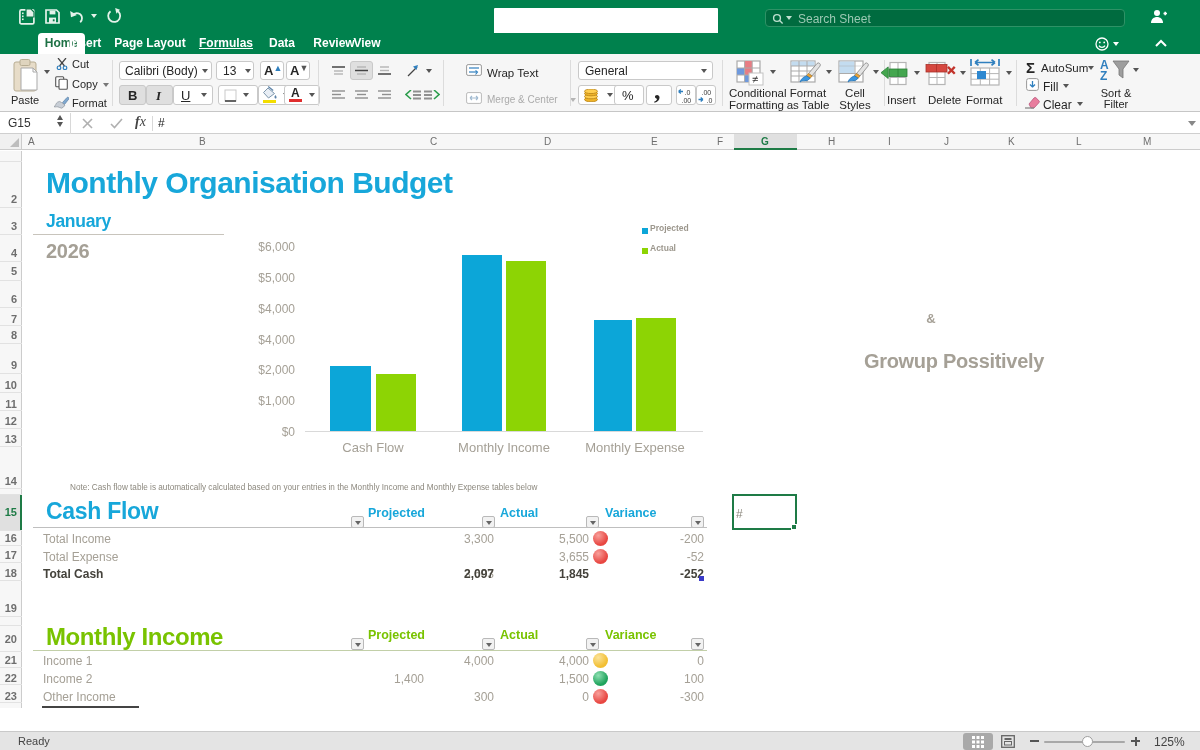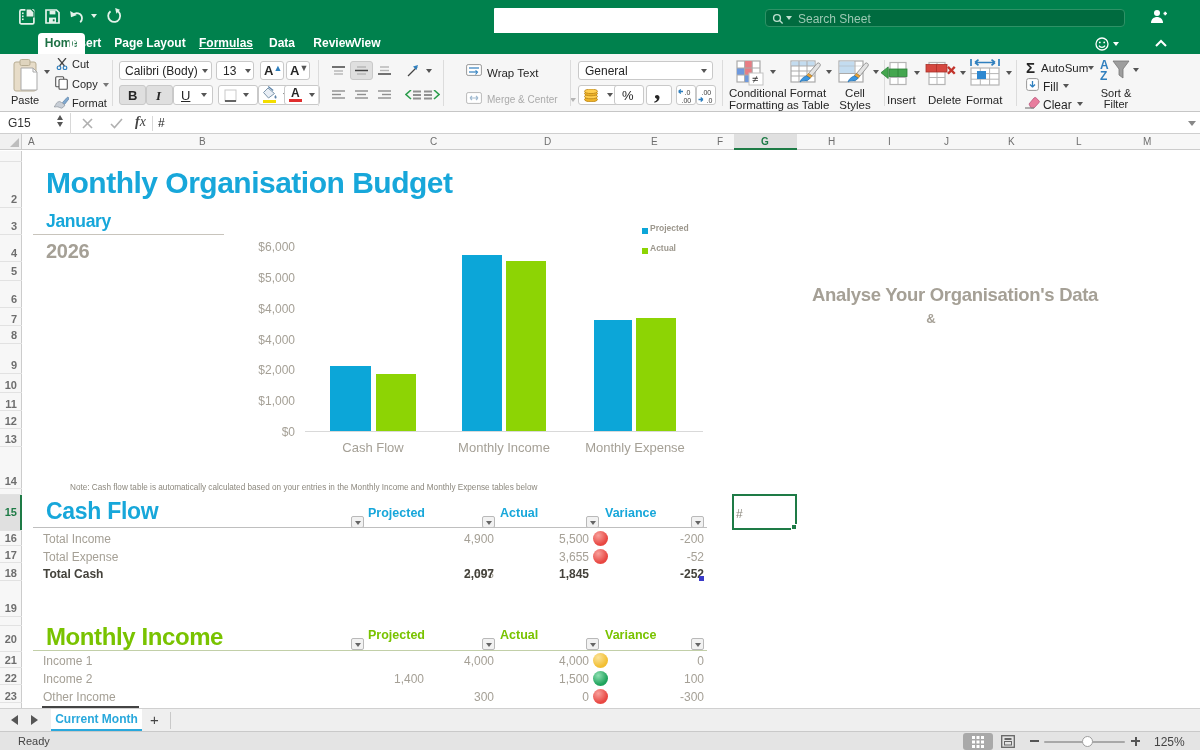--- a/index.html
+++ b/index.html
@@ -503,36 +503,36 @@
       <div class="abs" style="left:636px;top:167px;width:40px;height:113px;background:#8DD404"></div>
       <div class="abs grayt" style="left:323px;top:289px;width:100px;text-align:center;font-size:13px">Cash Flow</div>
       <div class="abs grayt" style="left:454px;top:289px;width:100px;text-align:center;font-size:13px">Monthly Income</div>
       <div class="abs grayt" style="left:584px;top:289px;width:102px;text-align:center;font-size:13px">Monthly Expense</div>
 
       <div class="abs" style="left:642px;top:77px;width:6px;height:6px;background:#0CA6D8"></div>
       <div class="abs" style="left:650px;top:72px;font-size:8.5px;font-weight:bold;color:#9C978D">Projected</div>
       <div class="abs" style="left:642px;top:97px;width:6px;height:6px;background:#8DD404"></div>
       <div class="abs" style="left:650px;top:92px;font-size:8.5px;font-weight:bold;color:#9C978D">Actual</div>
 
-      <div class="abs grayt" style="left:755px;top:133px;width:400px;text-align:center;font-size:18.5px;font-weight:bold;letter-spacing:-0.3px">Analyse Your Organisation's Data</div>
       <div class="abs grayt" style="left:731px;top:160px;width:400px;text-align:center;font-size:13px;font-weight:bold">&amp;</div>
+      <div class="abs grayt" style="left:754px;top:199px;width:400px;text-align:center;font-size:20px;font-weight:bold;letter-spacing:-0.3px">Growup Possitively</div>
 
       <div class="abs" style="left:70px;top:332px;font-size:8.2px;color:#8C887E">Note: Cash flow table is automatically calculated based on your entries in the Monthly Income and Monthly Expense tables below</div>
 
       <div class="abs cyan" style="left:46px;top:347px;font-size:23px;font-weight:bold;letter-spacing:-0.3px">Cash Flow</div>
       <div class="ddbtn" style="left:351px;top:365px"></div>
       <div class="abs cyan" style="left:368px;top:355px;font-size:12.5px;font-weight:bold">Projected</div>
       <div class="ddbtn" style="left:482px;top:365px"></div>
       <div class="abs cyan" style="left:500px;top:355px;font-size:12.5px;font-weight:bold">Actual</div>
       <div class="ddbtn" style="left:586px;top:365px"></div>
       <div class="abs cyan" style="left:605px;top:355px;font-size:12.5px;font-weight:bold">Variance</div>
       <div class="ddbtn" style="left:691px;top:365px"></div>
       <div class="abs" style="left:33px;top:376px;width:674px;height:1px;background:#BFBFBF"></div>
       <div class="abs grayt" style="left:43px;top:381px;font-size:12px">Total Income</div>
-      <div class="abs grayt" style="left:394px;top:381px;width:100px;text-align:right;font-size:12px">4,900</div>
+      <div class="abs grayt" style="left:394px;top:381px;width:100px;text-align:right;font-size:12px">3,300</div>
       <div class="abs grayt" style="left:489px;top:381px;width:100px;text-align:right;font-size:12px">5,500</div>
       <div class="circle" style="left:593px;top:380px;background:radial-gradient(circle at 35% 30%, #F8A09B, #E84742 65%)"></div>
       <div class="abs grayt" style="left:604px;top:381px;width:100px;text-align:right;font-size:12px">-200</div>
       <div class="abs grayt" style="left:43px;top:399px;font-size:12px">Total Expense</div>
       <div class="abs grayt" style="left:394px;top:416px;width:100px;text-align:right;font-size:12px">3,603</div>
       <div class="abs grayt" style="left:489px;top:399px;width:100px;text-align:right;font-size:12px">3,655</div>
       <div class="circle" style="left:593px;top:398px;background:radial-gradient(circle at 35% 30%, #F8A09B, #E84742 65%)"></div>
       <div class="abs grayt" style="left:604px;top:399px;width:100px;text-align:right;font-size:12px">-52</div>
       <div class="abs" style="left:43px;top:416px;font-size:12px;font-weight:bold;color:#44423B">Total Cash</div>
       <div class="abs" style="left:394px;top:416px;width:100px;text-align:right;font-size:12px;font-weight:bold;color:#44423B">2,097</div>
@@ -565,27 +565,20 @@
       <div class="circle" style="left:593px;top:538px;background:radial-gradient(circle at 35% 30%, #F8A09B, #E84742 65%)"></div>
       <div class="abs grayt" style="left:604px;top:539px;width:100px;text-align:right;font-size:12px">-300</div>
       <div class="abs" style="left:42px;top:555px;width:97px;height:2px;background:#444"></div>
 
       <div class="abs" style="left:732px;top:343px;width:65px;height:36px;border:2px solid #1E7B46"></div>
       <div class="abs" style="left:736px;top:356px;font-size:12px;color:#8C887E">#</div>
       <div class="abs" style="left:791px;top:373px;width:6px;height:6px;background:#1E7B46;border:1px solid #fff"></div>
     </div>
   </div>
 
-  <div id="tabbar" class="abs" style="top:708px;left:0;width:1200px;height:23px;background:#EFEFEF;border-top:1px solid #D0D0D0">
-    <div class="abs" style="left:11px;top:6px;width:0;height:0;border-top:5px solid transparent;border-bottom:5px solid transparent;border-right:7px solid #555"></div>
-    <div class="abs" style="left:31px;top:6px;width:0;height:0;border-top:5px solid transparent;border-bottom:5px solid transparent;border-left:7px solid #555"></div>
-    <div class="abs" style="left:51px;top:0;width:91px;height:23px;background:#fff;border-bottom:3px solid #29A8DC;text-align:center;font-size:12px;font-weight:bold;color:#29A8DC;line-height:20px">Current Month</div>
-    <div class="abs" style="left:150px;top:2px;font-size:15px;color:#444">+</div>
-    <div class="abs" style="left:170px;top:3px;width:1px;height:17px;background:#C9C9C9"></div>
-  </div>
 
   <div id="statusbar" class="abs" style="top:731px;left:0;width:1200px;height:19px;background:#E4E4E4;border-top:1px solid #C9C9C9">
     <div class="abs" style="left:18px;top:3px;font-size:11px;color:#444">Ready</div>
     <div class="abs" style="left:963px;top:1px;width:30px;height:17px;background:#A9A9A9;border-radius:3px">
       <svg class="abs" style="left:9px;top:3px" width="12" height="12" viewBox="0 0 12 12">
         <g fill="#fff">
             <rect x="0" y="0" width="3" height="3"></rect>
             <rect x="4.5" y="0" width="3" height="3"></rect>
             <rect x="9" y="0" width="3" height="3"></rect>
             <rect x="0" y="4.5" width="3" height="3"></rect>

